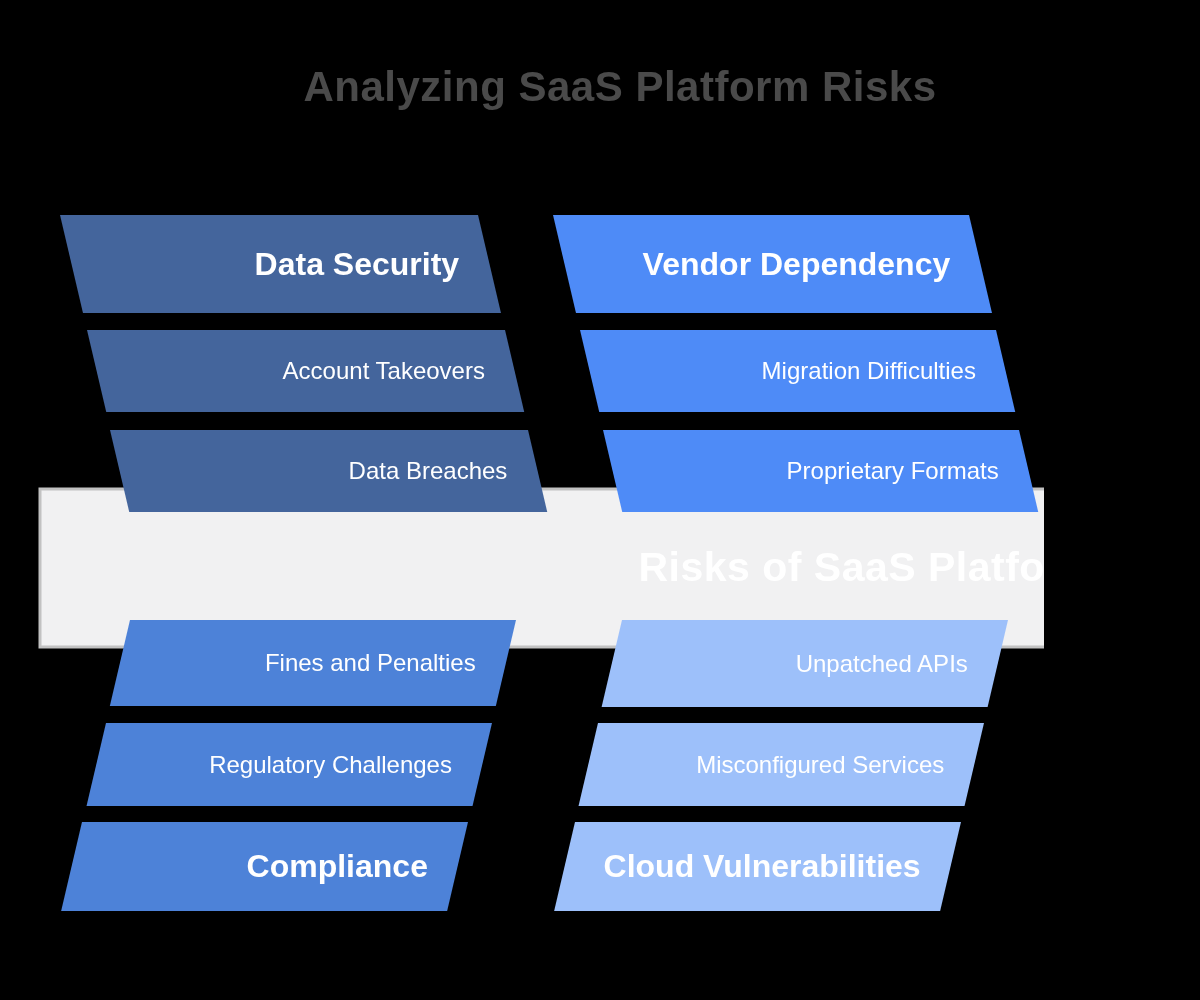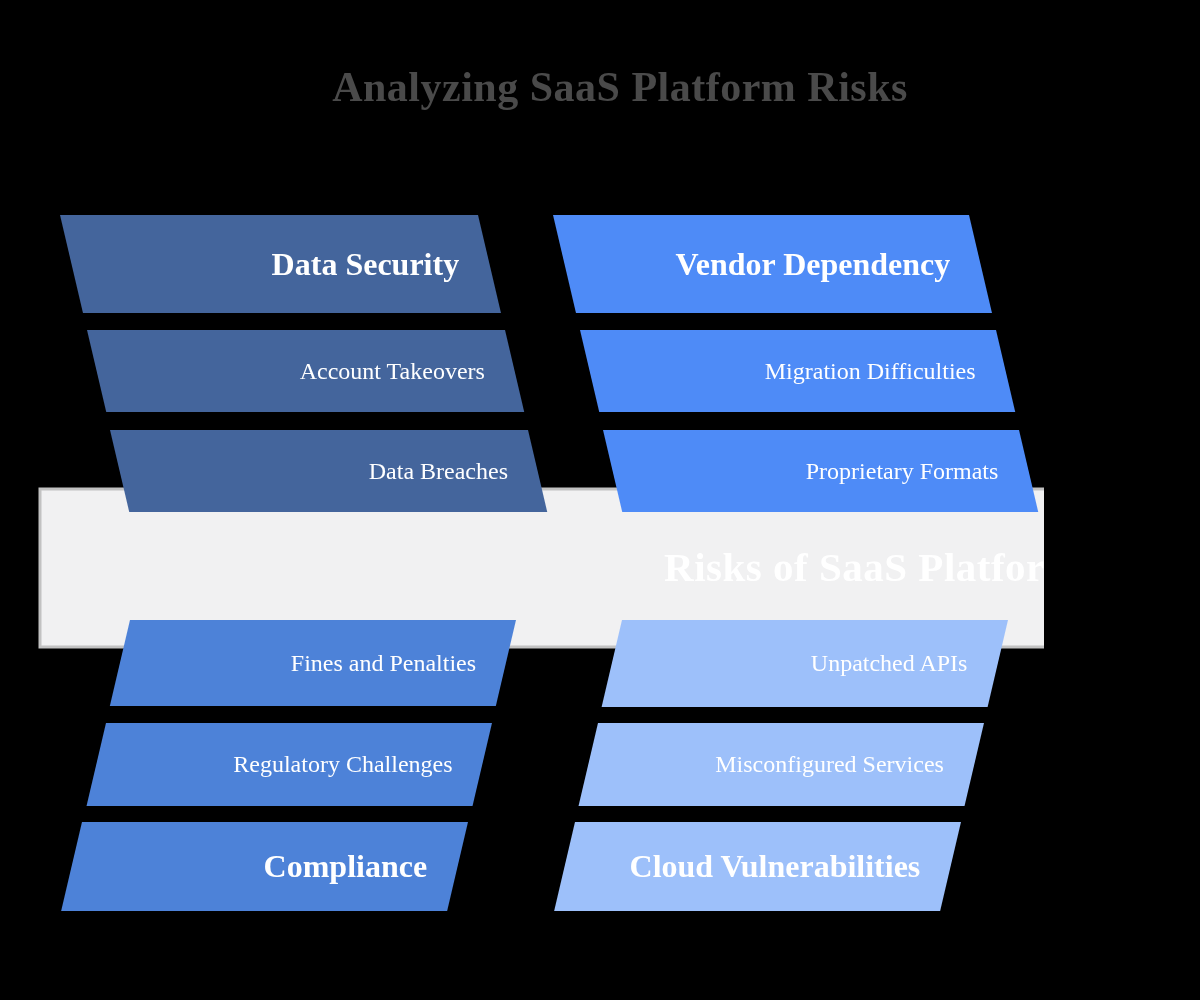--- a/index.html
+++ b/index.html
@@ -2,21 +2,21 @@
 <html style="--background: #000000; --title_color: #4A4A4A; --label_color: #FFFFFF; --top_left: #44659C; --top_right: #4E8BF7; --bottom_left: #4D82D8; --bottom_right: #9DC0FA; --arrow_fill: #F1F1F2; --arrow_border: #C2C2C2;"><head>
 <meta charset="utf-8">
 <style>
   html, body { margin: 0; padding: 0; background: #000; }
   #canvas {
     position: relative;
     width: 1044px;
     height: 1000px;
     background: var(--background, #000);
     overflow: hidden;
-    font-family: Liberation Serif, serif;
+    font-family: Liberation Sans, sans-serif;
   }
   .title {
     position: absolute;
     left: 20px; top: 62px; width: 1200px;
     text-align: center;
     font-size: 42px;
     font-weight: bold;
     line-height: 1.2;
     color: var(--title_color, #4A4A4A);
     letter-spacing: 0.5px;

